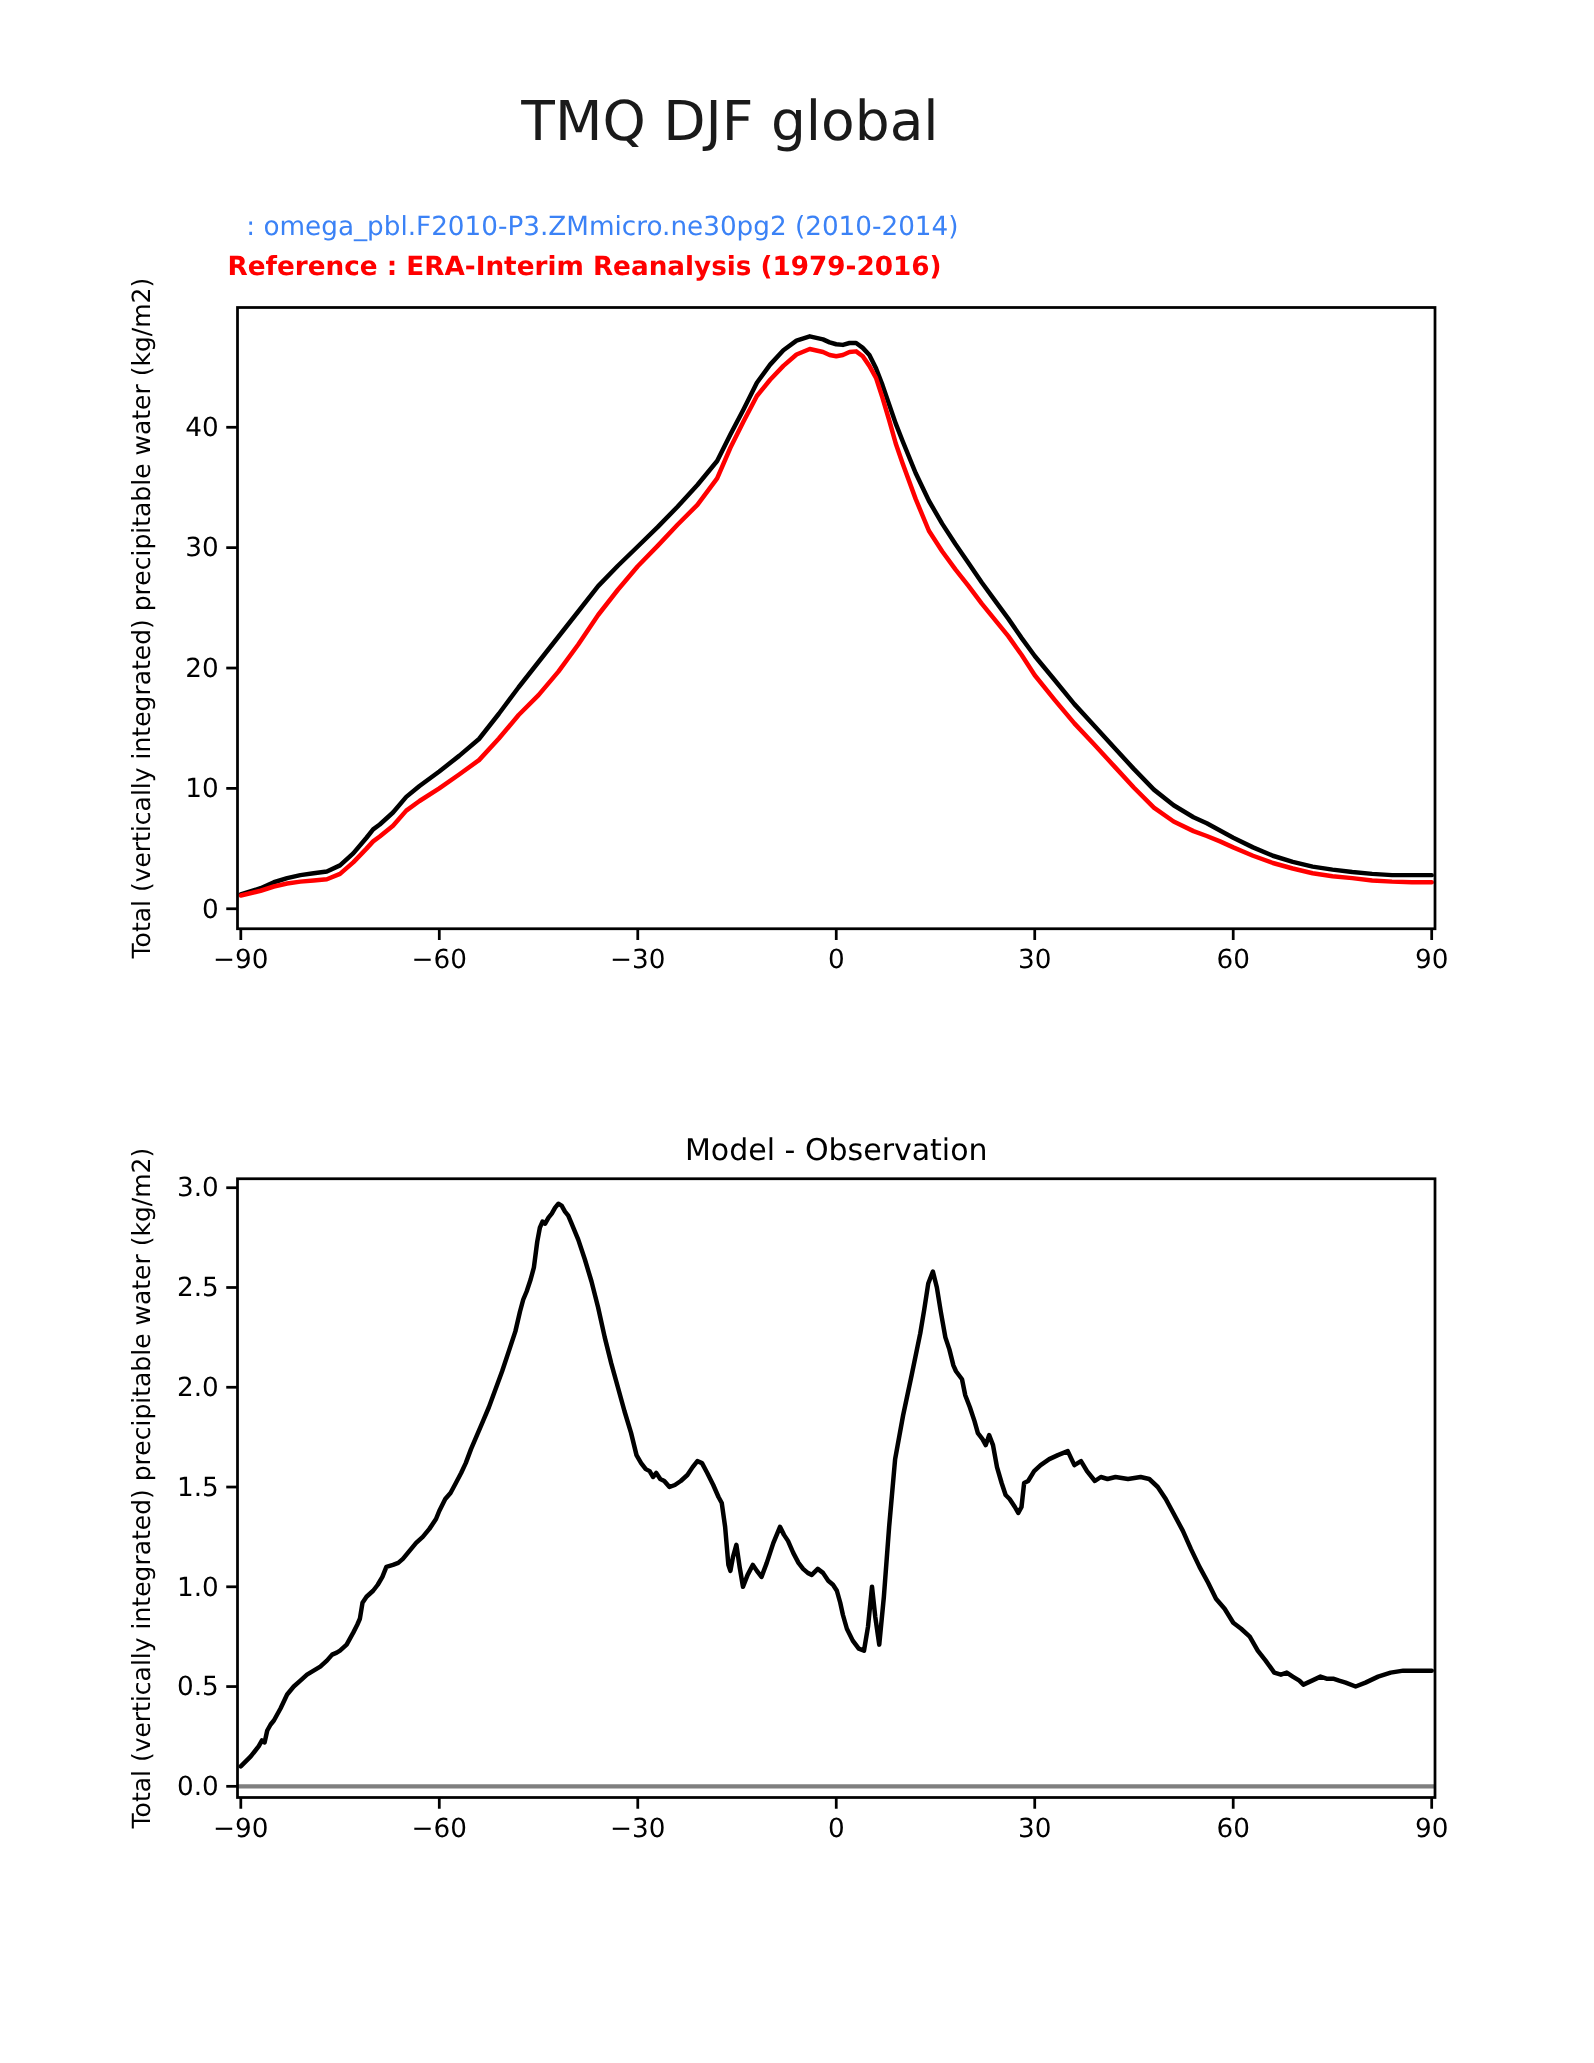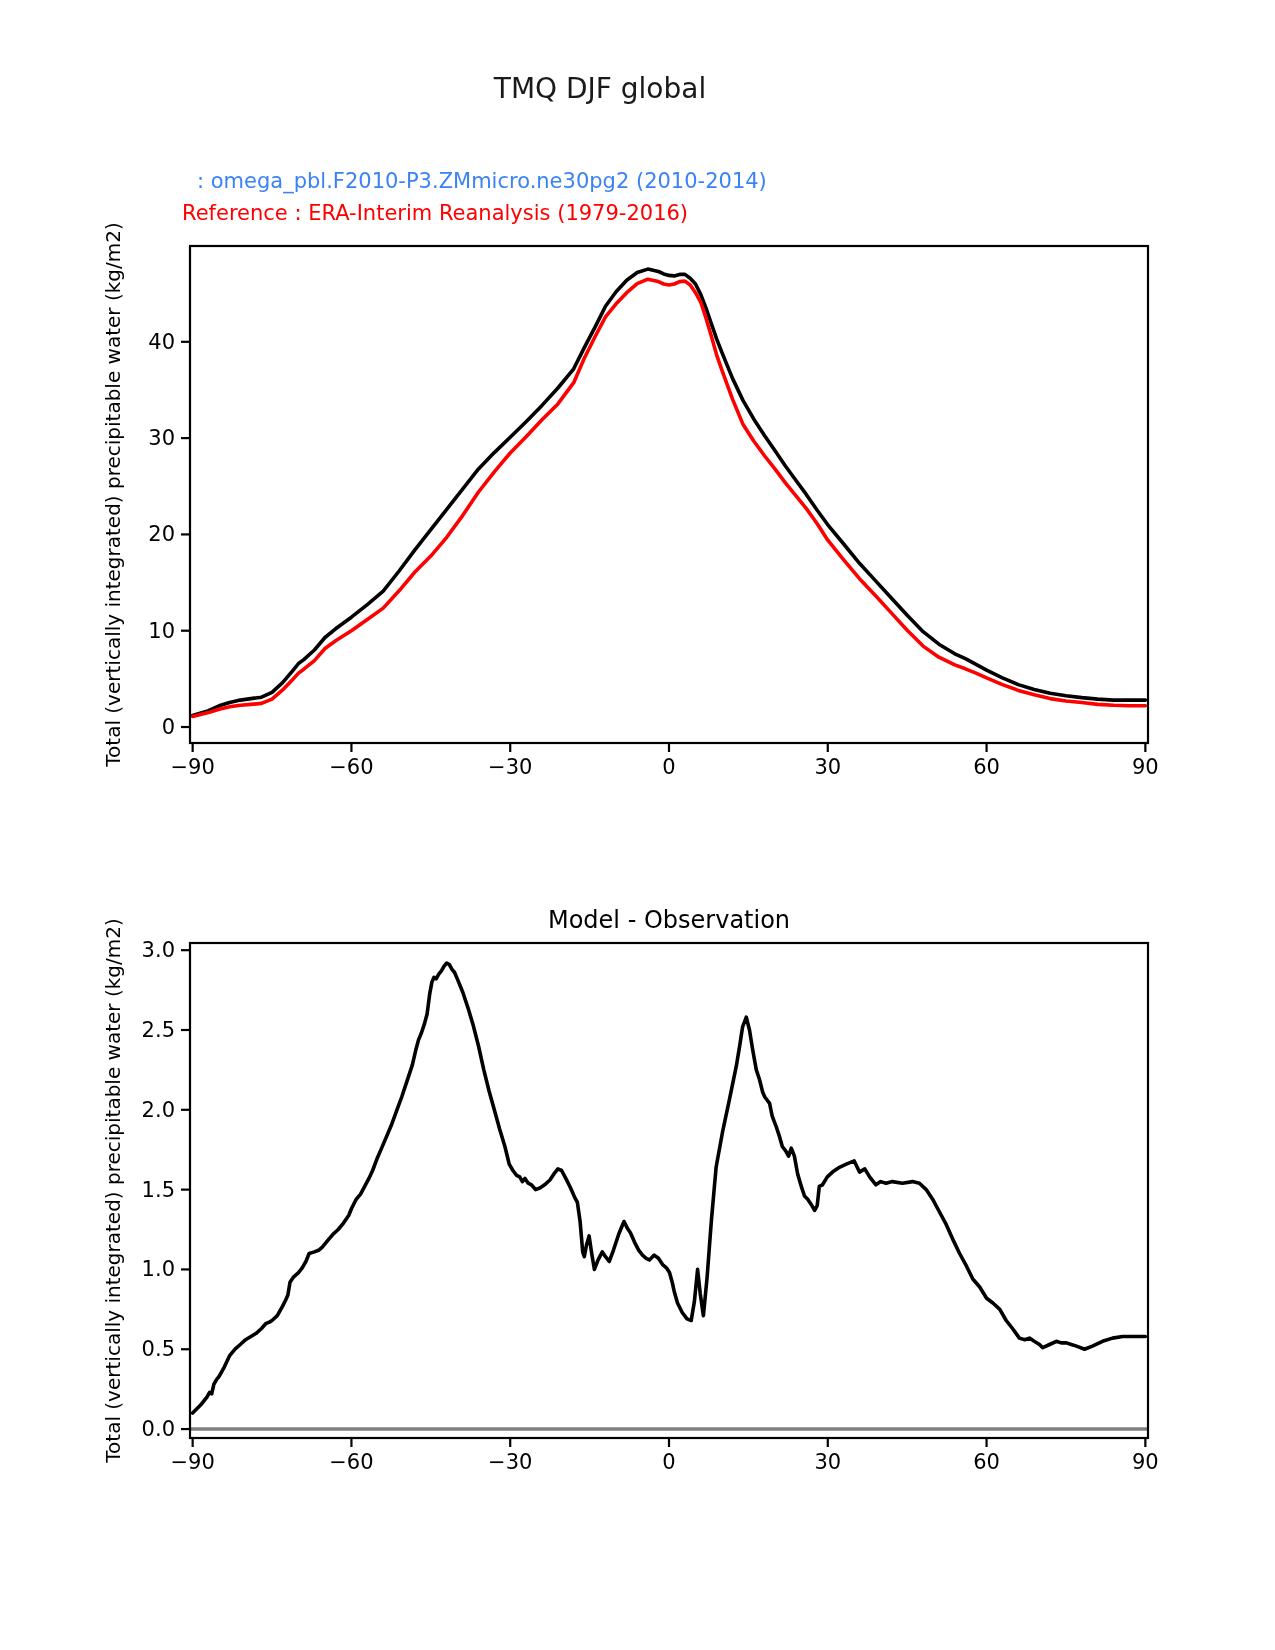--- a/index.html
+++ b/index.html
@@ -1,21 +1,21 @@
 <!DOCTYPE html>
 <html><head>
 <meta charset="utf-8">
 <style>
   html,body{margin:0;padding:0;background:#ffffff;}
   body{width:1275px;height:1650px;position:relative;font-family:"DejaVu Sans",sans-serif;color:#000;}
   #fig-svg{position:absolute;left:0;top:0;}
-  .suptitle{position:absolute;left:600px;top:72px;transform:translateX(-50%);font-size:28px;white-space:nowrap;color:#1a1a1a;}
+  .suptitle{position:absolute;left:584px;top:72px;transform:translateX(-50%);font-size:44px;white-space:nowrap;color:#1a1a1a;}
   .legend-line{position:absolute;font-size:21px;white-space:pre;line-height:1.2;}
   .legend-model{left:197px;top:169px;}
-  .legend-ref{left:182px;top:201px;}
+  .legend-ref{left:182px;top:201px;font-weight:bold;}
 </style>
 </head>
 <body>
 
 <div class="suptitle">TMQ DJF global</div>
 
 <div class="legend-line legend-model" style="color: #3b82f6;">: omega_pbl.F2010-P3.ZMmicro.ne30pg2 (2010-2014)</div>
 
 <div class="legend-line legend-ref" style="color: rgb(255, 0, 0);">Reference : ERA-Interim Reanalysis (1979-2016)</div>
 

